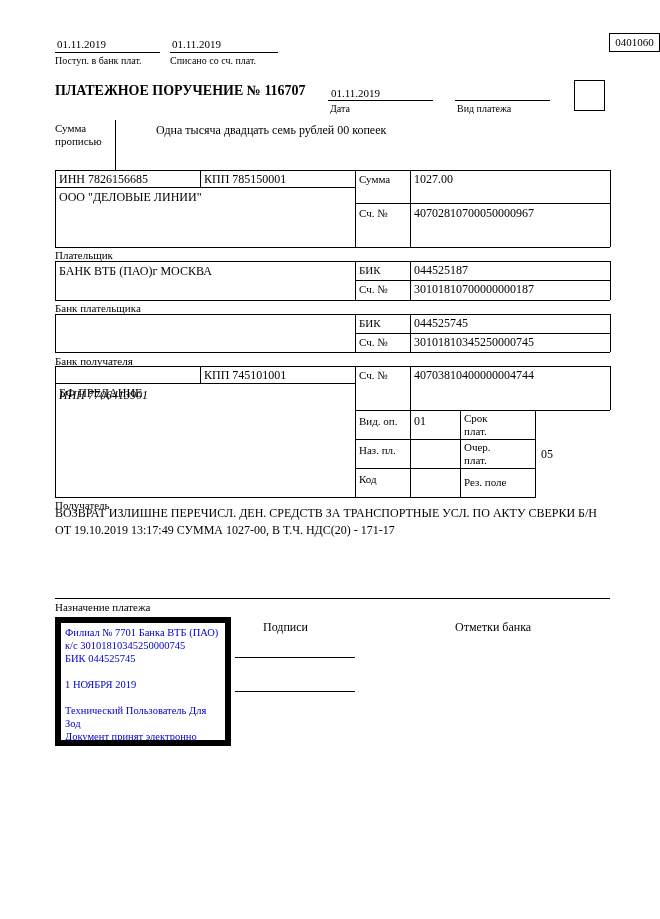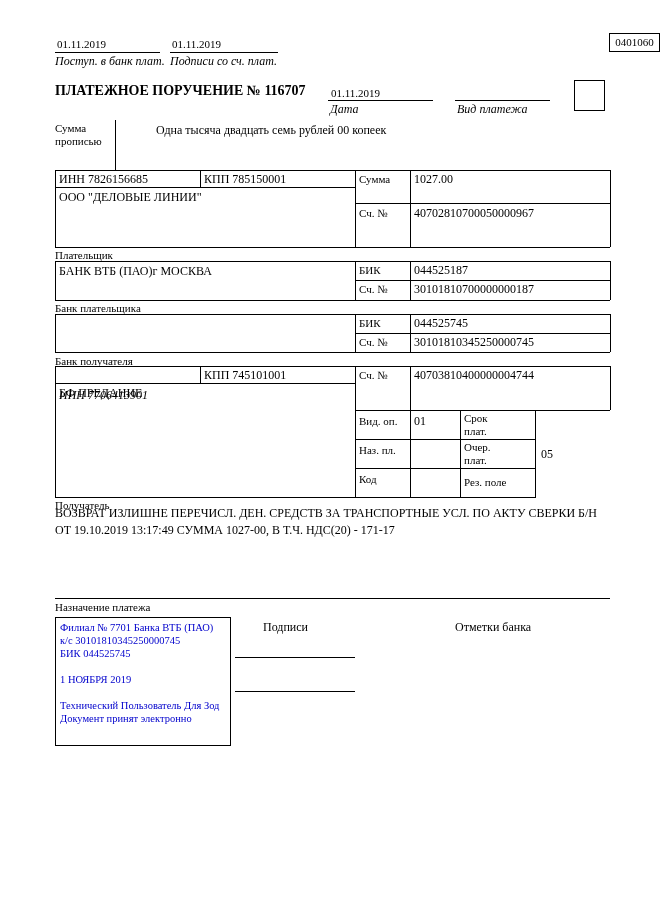--- a/index.html
+++ b/index.html
@@ -7,47 +7,47 @@
     position: relative;
     width: 660px;
     height: 820px;
     background: #ffffff;
     color: #000000;
     font-family: "Liberation Serif", "DejaVu Serif", serif;
     overflow: hidden;
   }
   .t   { position: absolute; font-size: 12px; line-height: 14px; white-space: pre; }
   .t11 { position: absolute; font-size: 11px; line-height: 13px; white-space: pre; }
-  .t8  { position: absolute; font-size: 12px; line-height: 10px; white-space: pre; font-style: italic; }
+  .t8  { position: absolute; font-size: 10px; line-height: 10px; white-space: pre; }
   .wrap { white-space: normal; }
   .title { font-weight: bold; font-size: 14px; }
   .hl  { position: absolute; height: 1px; background: #000; }
   .vl  { position: absolute; width: 1px; background: #000; }
   .box { position: absolute; border: 1px solid #000; box-sizing: border-box; }
   .boxtext { font-size: 11px; line-height: 17px; display: block; text-align: center; }
   .stamp {
     position: absolute; left: 55px; top: 617px; width: 176px; height: 129px;
-    border: 1px solid #000000; color: #0000cc;
+    border: 6px solid #000000; color: #0000cc;
     font-size: 10.5px; line-height: 13px;
     padding: 3px 4px; box-sizing: border-box;
   }
   .stamp-line { min-height: 13px; }
 </style>
 </head>
 <body>
 
 <div class="page">
 
   <div class="t" style="left:57px; top:37px; font-size:11px;">01.11.2019</div>
   <div class="hl" style="left:55px; top:52px; width:105px;"></div>
   <div class="t8" style="left:55px; top:56px;">Поступ. в банк плат.</div>
 
   <div class="t" style="left:172px; top:37px; font-size:11px;">01.11.2019</div>
   <div class="hl" style="left:170px; top:52px; width:108px;"></div>
-  <div class="t8" style="left:170px; top:56px;">Подписи со сч. плат.</div>
+  <div class="t8" style="left:170px; top:56px;">Списано со сч. плат.</div>
 
   <div class="box" style="left:561px; top:33px; width:51px; height:19px;margin-left:48px;">
     <span class="boxtext">0401060</span>
   </div>
 
   <div class="t title" style="left:55px; top:84px;">ПЛАТЕЖНОЕ ПОРУЧЕНИЕ № 116707</div>
   <div class="t" style="left:331px; top:86px; font-size:11px;">01.11.2019</div>
   <div class="hl" style="left:328px; top:100px; width:105px;"></div>
   <div class="t8" style="left:330px; top:104px;">Дата</div>
   <div class="hl" style="left:455px; top:100px; width:95px;"></div>

